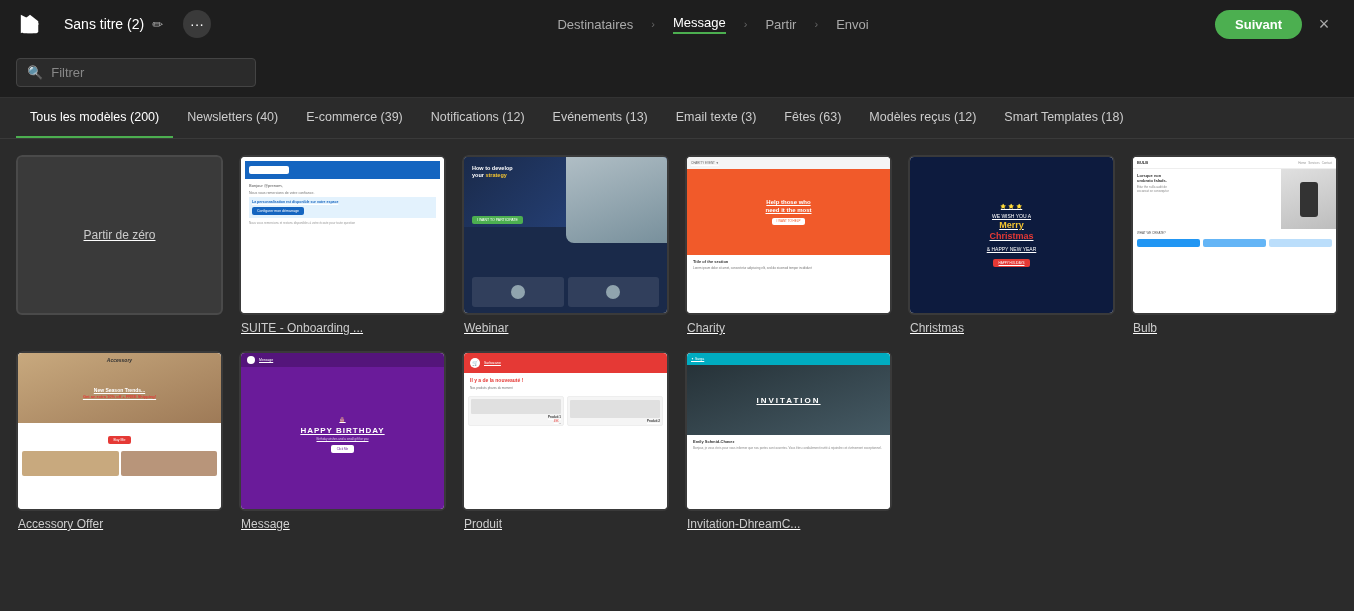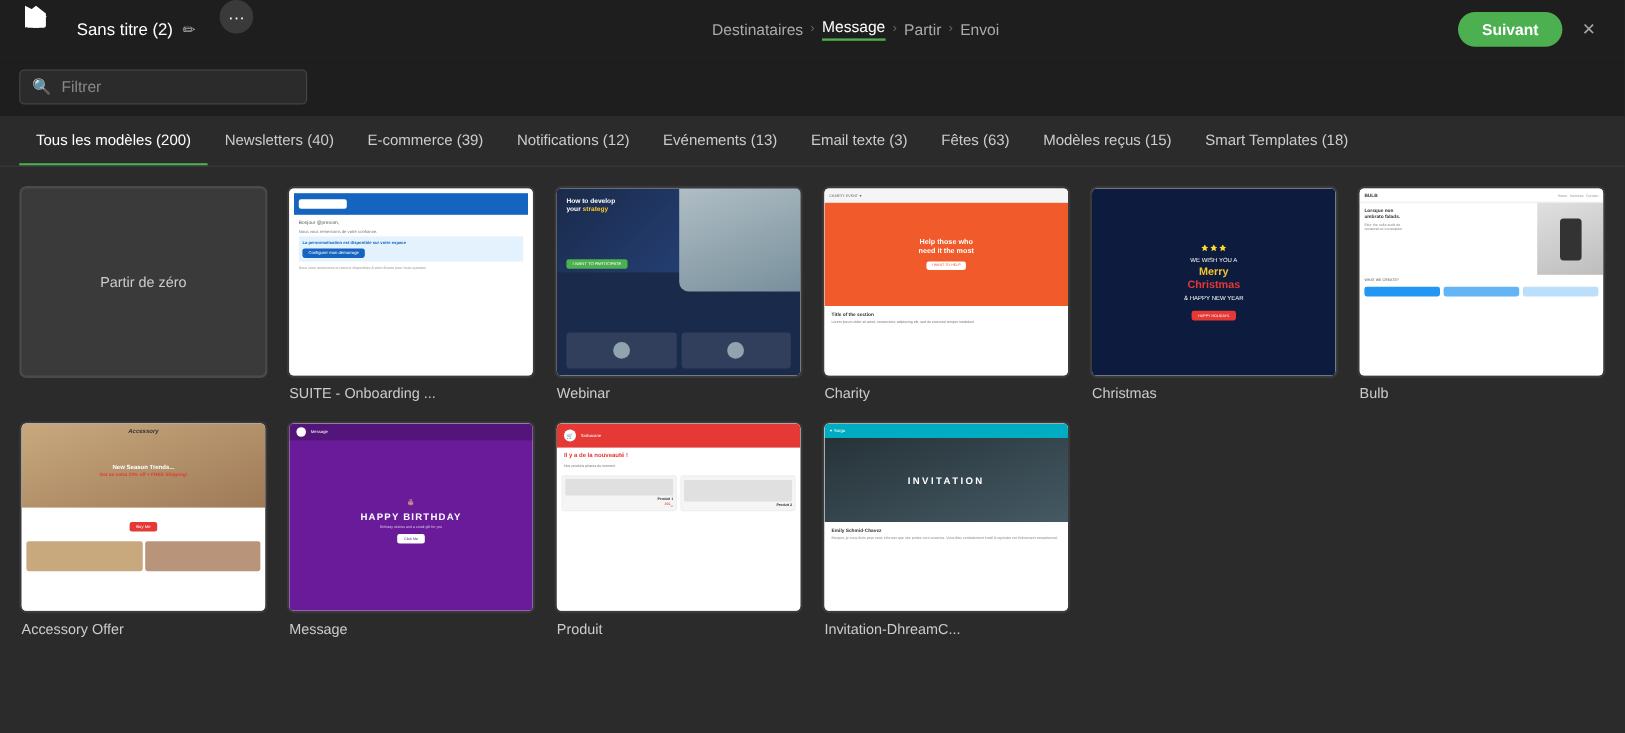--- a/index.html
+++ b/index.html
@@ -10,20 +10,21 @@
       width: 1354px;
       min-height: 611px;
       overflow-x: hidden;
     }
 
     
     .top-nav {
       background: #1e1e1e;
       height: 48px;
       display: flex;
+      align-items: center;
       padding: 0 16px;
       gap: 12px;
     }
     .nav-logo {
       width: 28px;
       height: 28px;
       display: flex;
       align-items: center;
       justify-content: center;
       cursor: pointer;
@@ -55,21 +56,21 @@
       cursor: pointer;
       font-size: 14px;
     }
 
     
     .breadcrumb {
       flex: 1;
       display: flex;
       align-items: center;
       justify-content: center;
-      gap: 6px;
+      gap: 18px;
       font-size: 13px;
       color: #aaa;
     }
     .breadcrumb-item { cursor: pointer; }
     .breadcrumb-item.active { color: #fff; border-bottom: 2px solid #4caf50; padding-bottom: 2px; }
     .breadcrumb-sep { color: #666; font-size: 11px; }
 
     
     .nav-actions { display: flex; align-items: center; gap: 8px; }
     .btn-suivant {
@@ -146,20 +147,21 @@
       border-bottom: 2px solid #4caf50;
     }
 
     
     .template-grid {
       padding: 16px;
       display: grid;
       grid-template-columns: repeat(6, 1fr);
       gap: 16px;
       overflow-y: auto;
+      text-decoration: underline;
     }
 
     .template-card {
       cursor: pointer;
       border-radius: 6px;
       overflow: hidden;
     }
 
     .template-thumb {
       width: 100%;
@@ -660,21 +662,21 @@
   <div class="filter-tab">
     <span>Evénements (13)</span>
   </div>
   <div class="filter-tab">
     <span>Email texte (3)</span>
   </div>
   <div class="filter-tab">
     <span>Fêtes (63)</span>
   </div>
   <div class="filter-tab">
-    <span>Modèles reçus (15)</span>
+    <span>Modèles reçus (12)</span>
   </div>
   <div class="filter-tab">
     <span>Smart Templates (18)</span>
   </div>
 </div>
 
 <div class="template-grid">
 
   <div class="template-card">
     <div class="blank-card">

